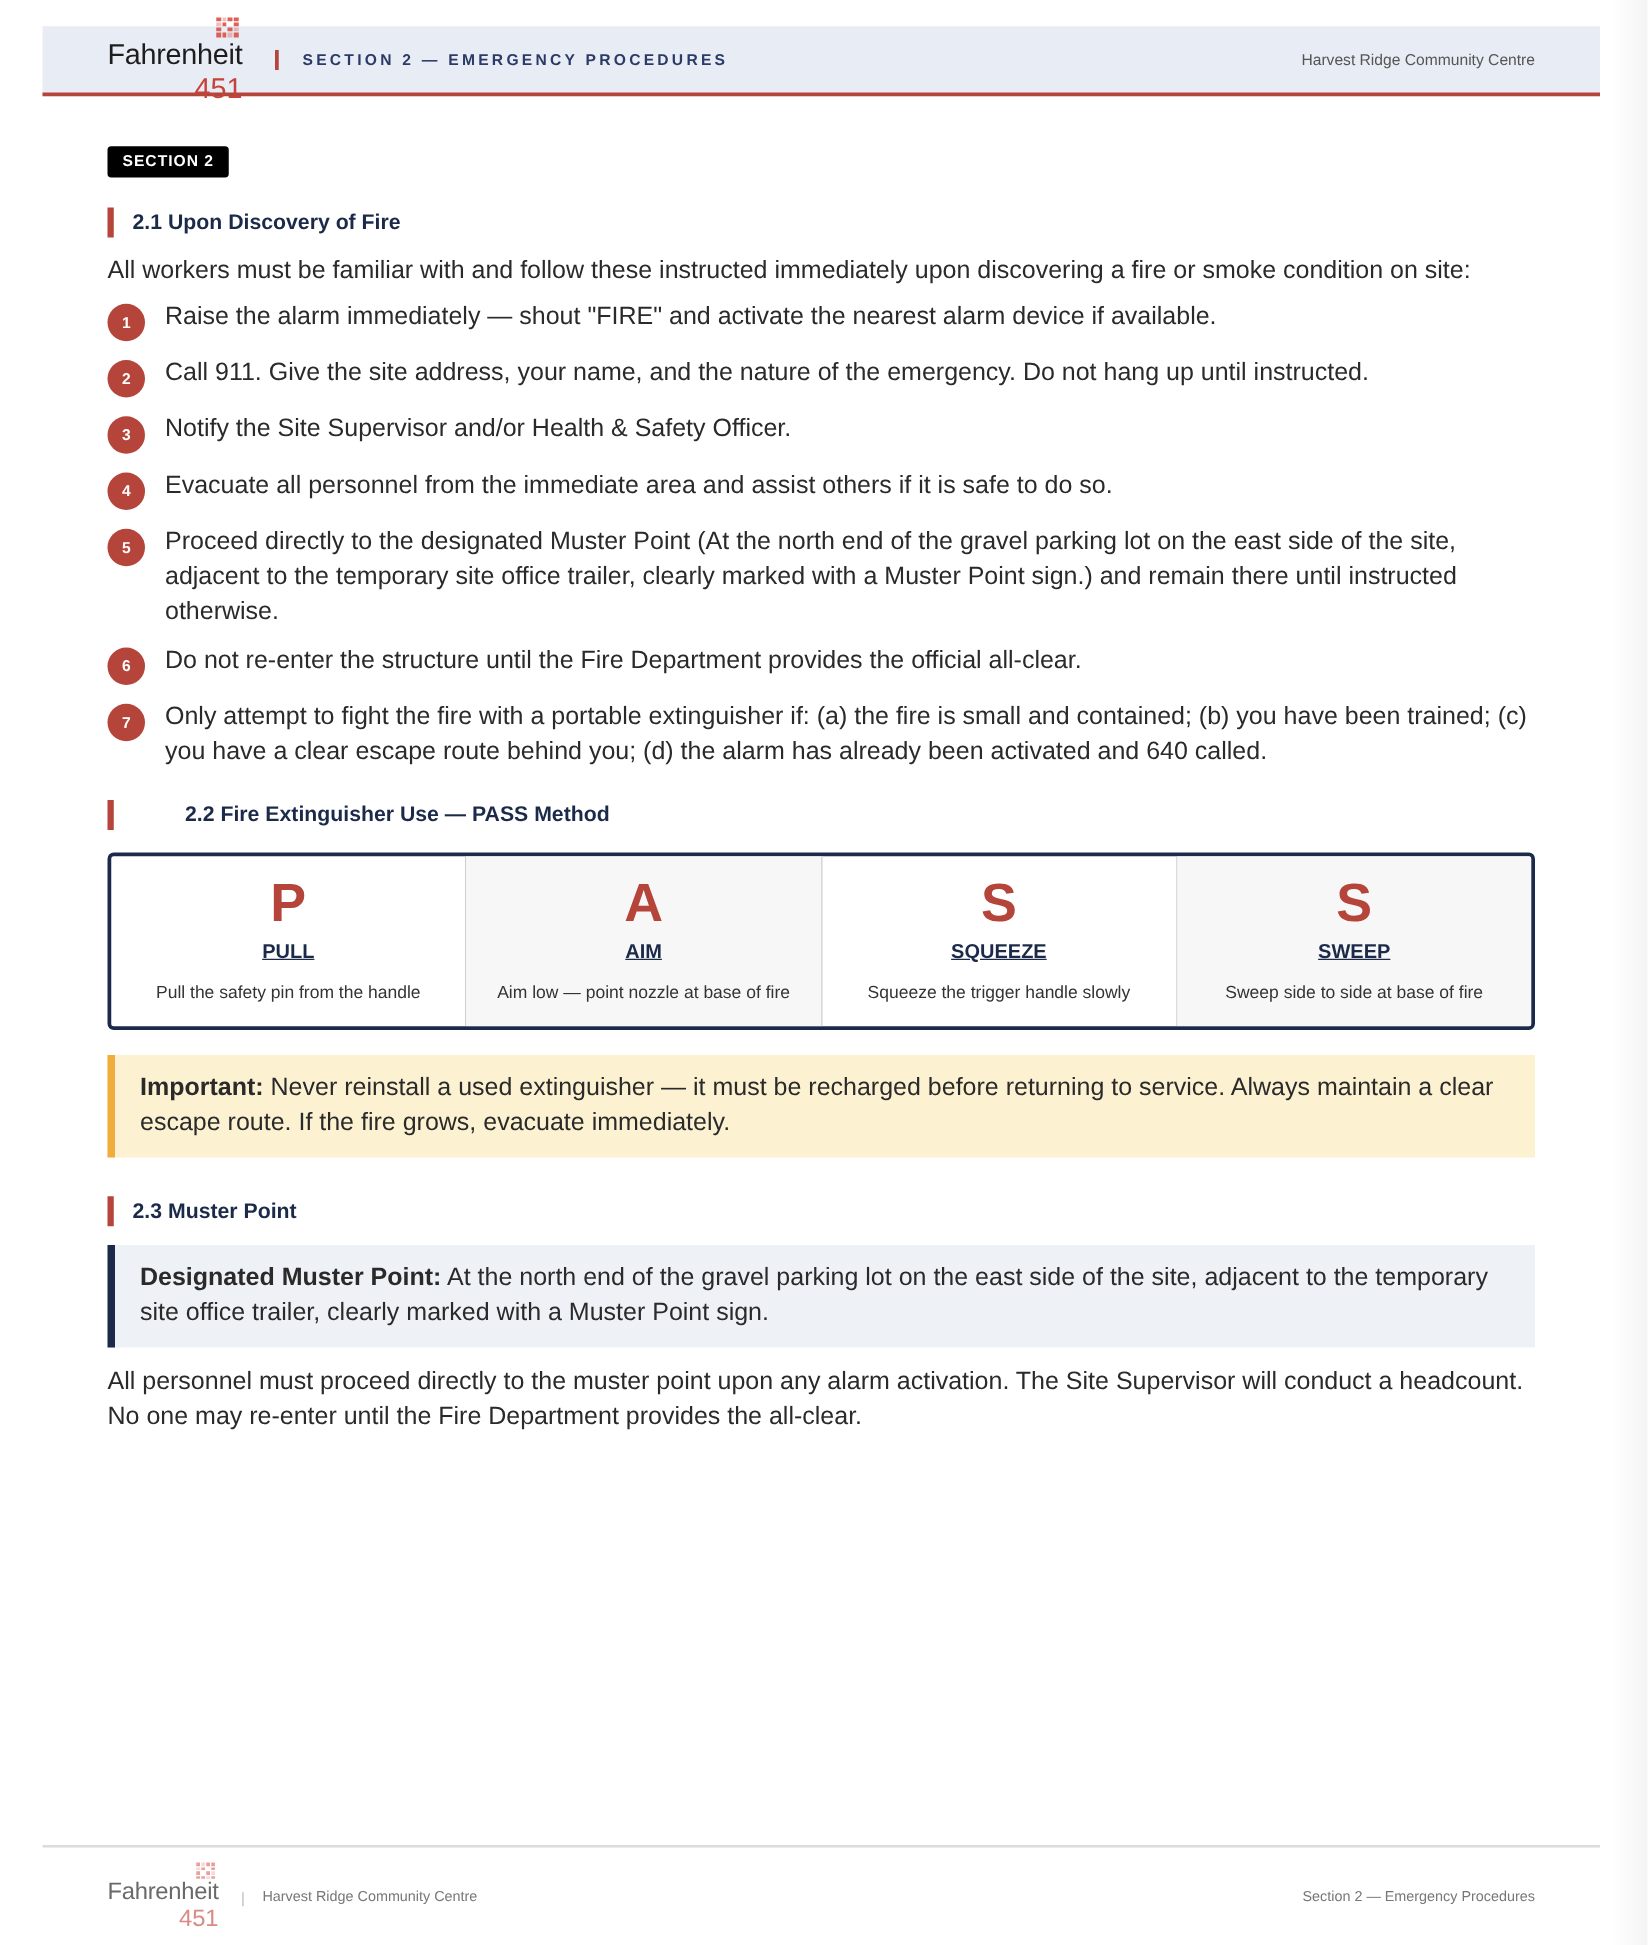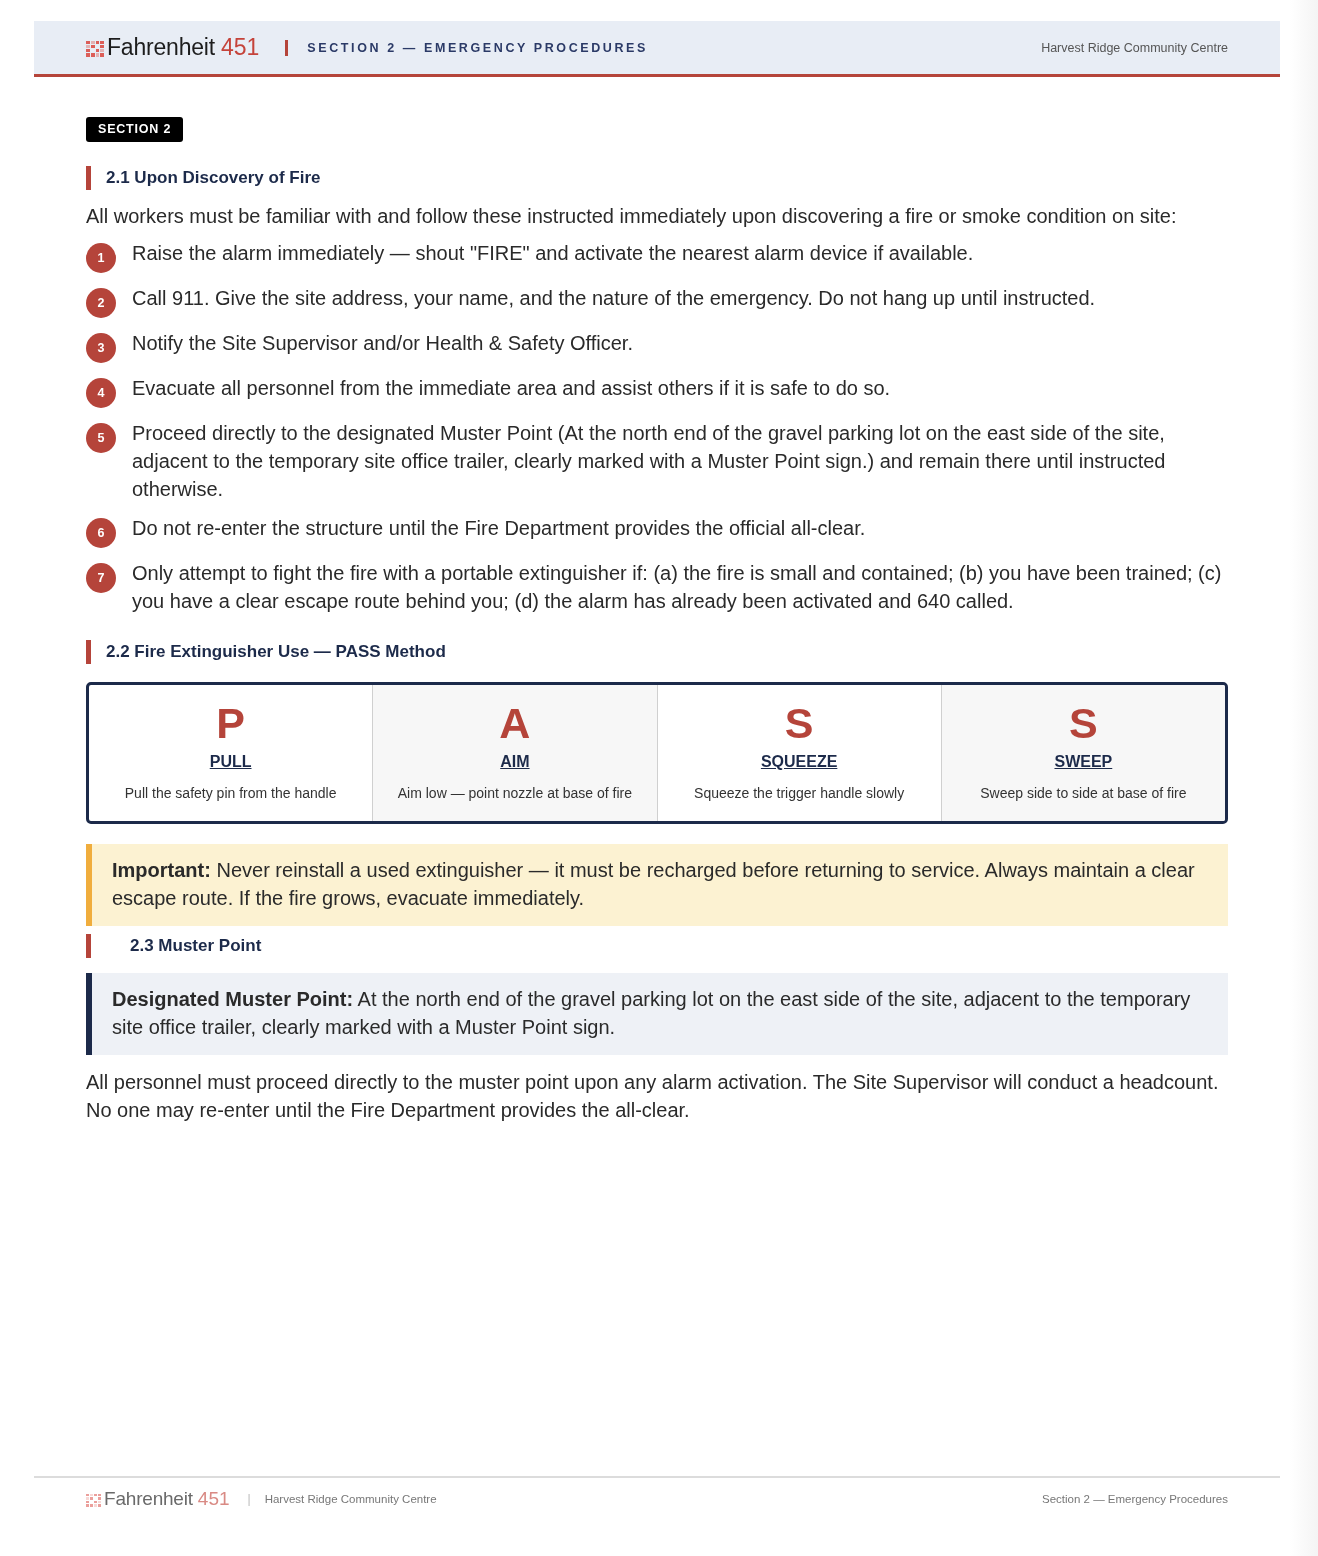--- a/index.html
+++ b/index.html
@@ -14,21 +14,21 @@
   .page { position: absolute; left: 34px; top: 21px; width: 1246px; height: 1520px; background: #fff; }
 
   
   .header {
     position: absolute; left: 0; top: 0; width: 1246px; height: 56px;
     background: #e8edf5;
     border-bottom: 3px solid #b5443a;
     display: flex; align-items: center;
     padding: 0 52px;
   }
-  .logo { display: flex; align-items: center; }
+  .logo { display: flex; align-items: flex-end; flex-direction: column; }
   .logo-mark {
     width: 18px; height: 16px; display: grid;
     grid-template-columns: repeat(4, 1fr); grid-template-rows: repeat(4, 1fr);
     gap: 1px; margin-right: 3px; margin-top: 2px;
   }
   .logo-mark span { background: #d9443c; opacity: 0.85; }
   .logo-mark span.l { opacity: 0.35; }
   .logo-mark span.w { background: transparent; }
   .logo-text { font-size: 23px; color: #1d1d1d; letter-spacing: -0.2px; }
   .logo-num { font-size: 23px; color: #c5433a; margin-left: 6px; }
@@ -63,21 +63,21 @@
   .steps { margin-top: 9px; list-style: none; }
   .step { display: flex; align-items: flex-start; margin-bottom: 11px; }
   .step-num {
     flex: 0 0 30px; width: 30px; height: 30px; border-radius: 50%;
     background: #b5443a; color: #fff; font-size: 12.5px; font-weight: bold;
     display: flex; align-items: center; justify-content: center;
     margin-top: 4px; margin-right: 16px;
   }
   .step-text { font-size: 20px; line-height: 28px; color: #2a2a2a; }
 
-  .sub2 { margin-top: 25px; }
+  .sub2 { margin-top: 25px; gap: 42px; }
   .pass-box {
     margin-top: 18px; display: flex;
     border: 3px solid #1c2a4a; border-radius: 5px; height: 142px; overflow: hidden;
   }
   .pass-cell {
     flex: 1; text-align: center; border-right: 1px solid #d0d0d0;
     padding-top: 14px;
   }
   .pass-cell:last-child { border-right: none; }
   .pass-cell.alt { background: #f7f7f7; }
@@ -86,21 +86,21 @@
   .pass-desc { font-size: 14px; color: #333; margin-top: 14px; }
 
   .callout-warn {
     margin-top: 20px; background: #fcf2d2; border-left: 6px solid #f0ad3d;
     padding: 12px 20px 14px 20px;
   }
   .callout-info {
     margin-top: 15px; background: #eef1f6; border-left: 6px solid #1c2a4a;
     padding: 12px 20px 14px 20px;
   }
-  .sub3 { margin-top: 8px; gap: 24px; }
+  .sub3 { margin-top: 31px; }
   .closing { margin-top: 13px; }
   b.strong { font-weight: bold; color: #2a2a2a; margin-top: 12px; }
 
   
   .footer {
     position: absolute; left: 0; top: 1455px; width: 1246px;
     border-top: 2px solid #dcdcdc;
     padding: 10px 52px 0 52px; display: flex; align-items: center;
   }
   .footer .logo-text, .footer .logo-num { font-size: 19px; }

